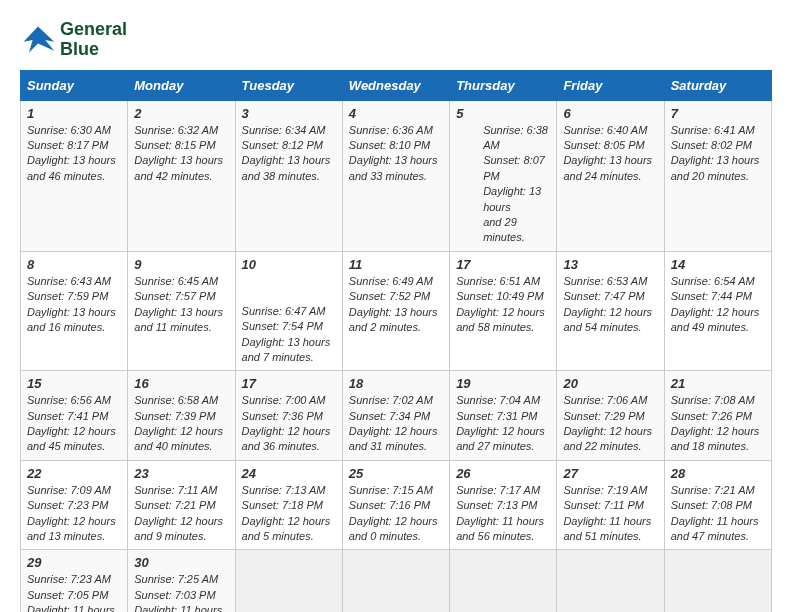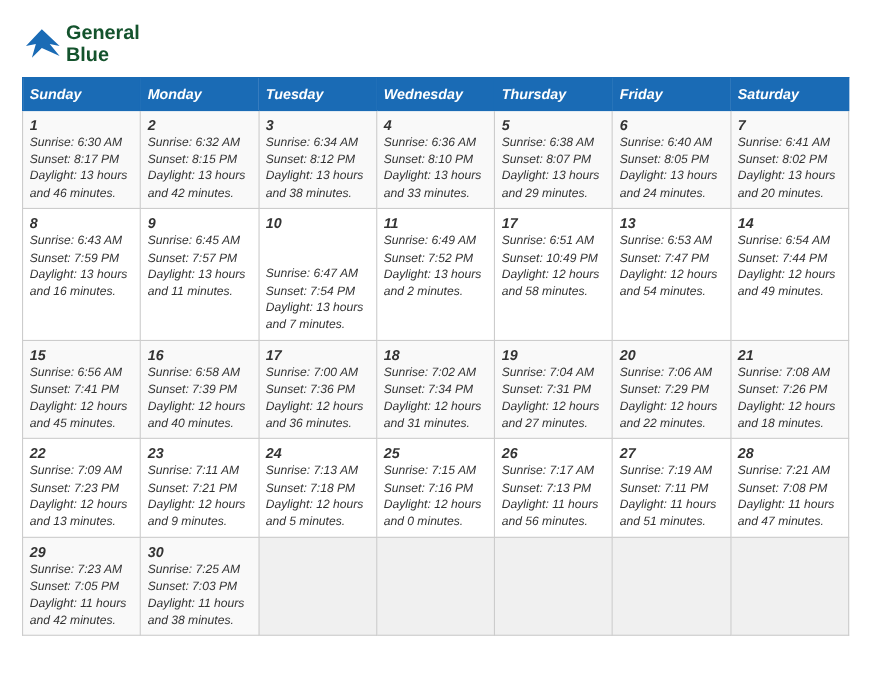--- a/index.html
+++ b/index.html
@@ -143,21 +143,21 @@
         </td>
         <td>
           <span class="day-number">4</span>
           <div class="day-info" style="white-space: pre-line;">Sunrise: 6:36 AM
 Sunset: 8:10 PM
 Daylight: 13 hours
 and 33 minutes.</div>
         </td>
         <td>
           <span class="day-number">5</span>
-          <div class="day-info" style="white-space: pre-line;">Sunrise: 6:38 AM
+          <div class="day-info" style="white-space: pre-line; margin-left: 27px;">Sunrise: 6:38 AM
 Sunset: 8:07 PM
 Daylight: 13 hours
 and 29 minutes.</div>
         </td>
         <td>
           <span class="day-number">6</span>
           <div class="day-info" style="white-space: pre-line;">Sunrise: 6:40 AM
 Sunset: 8:05 PM
 Daylight: 13 hours
 and 24 minutes.</div>

